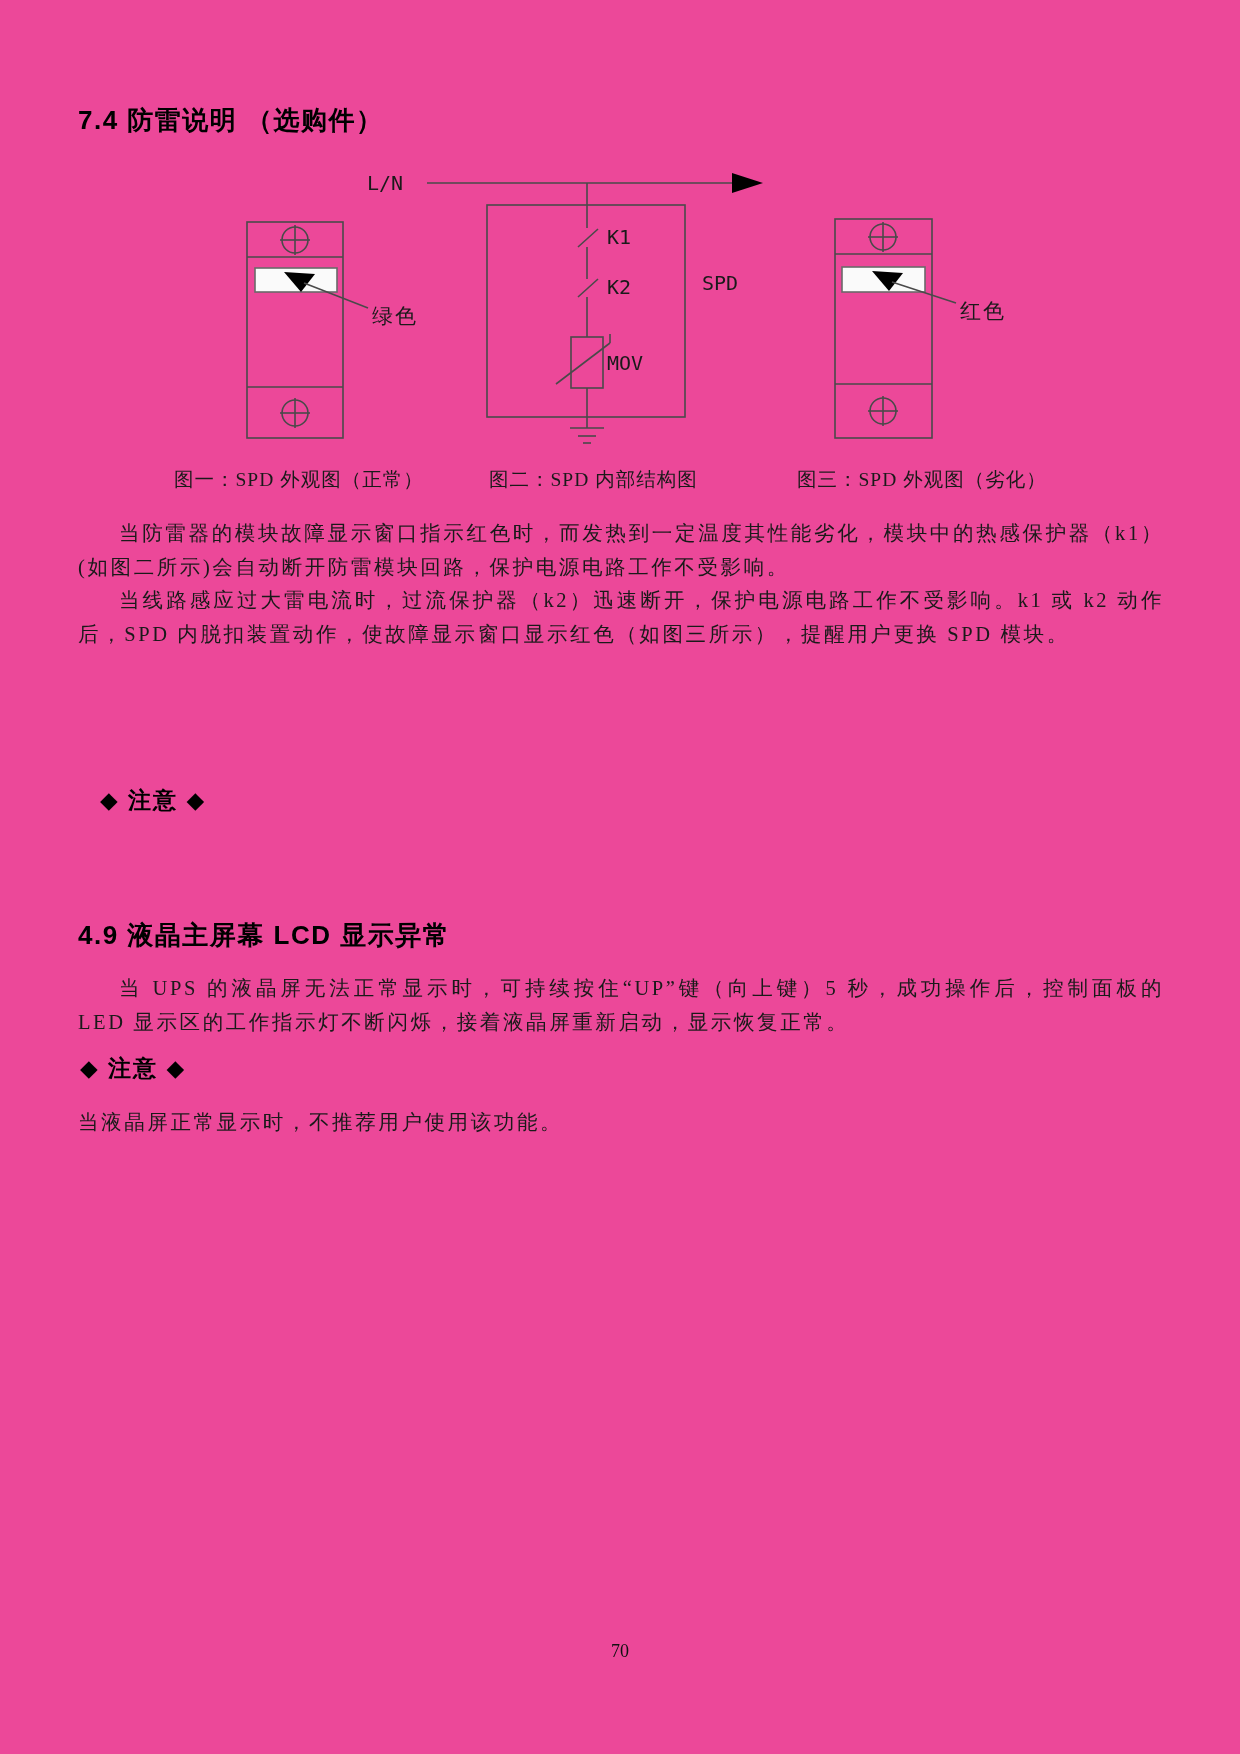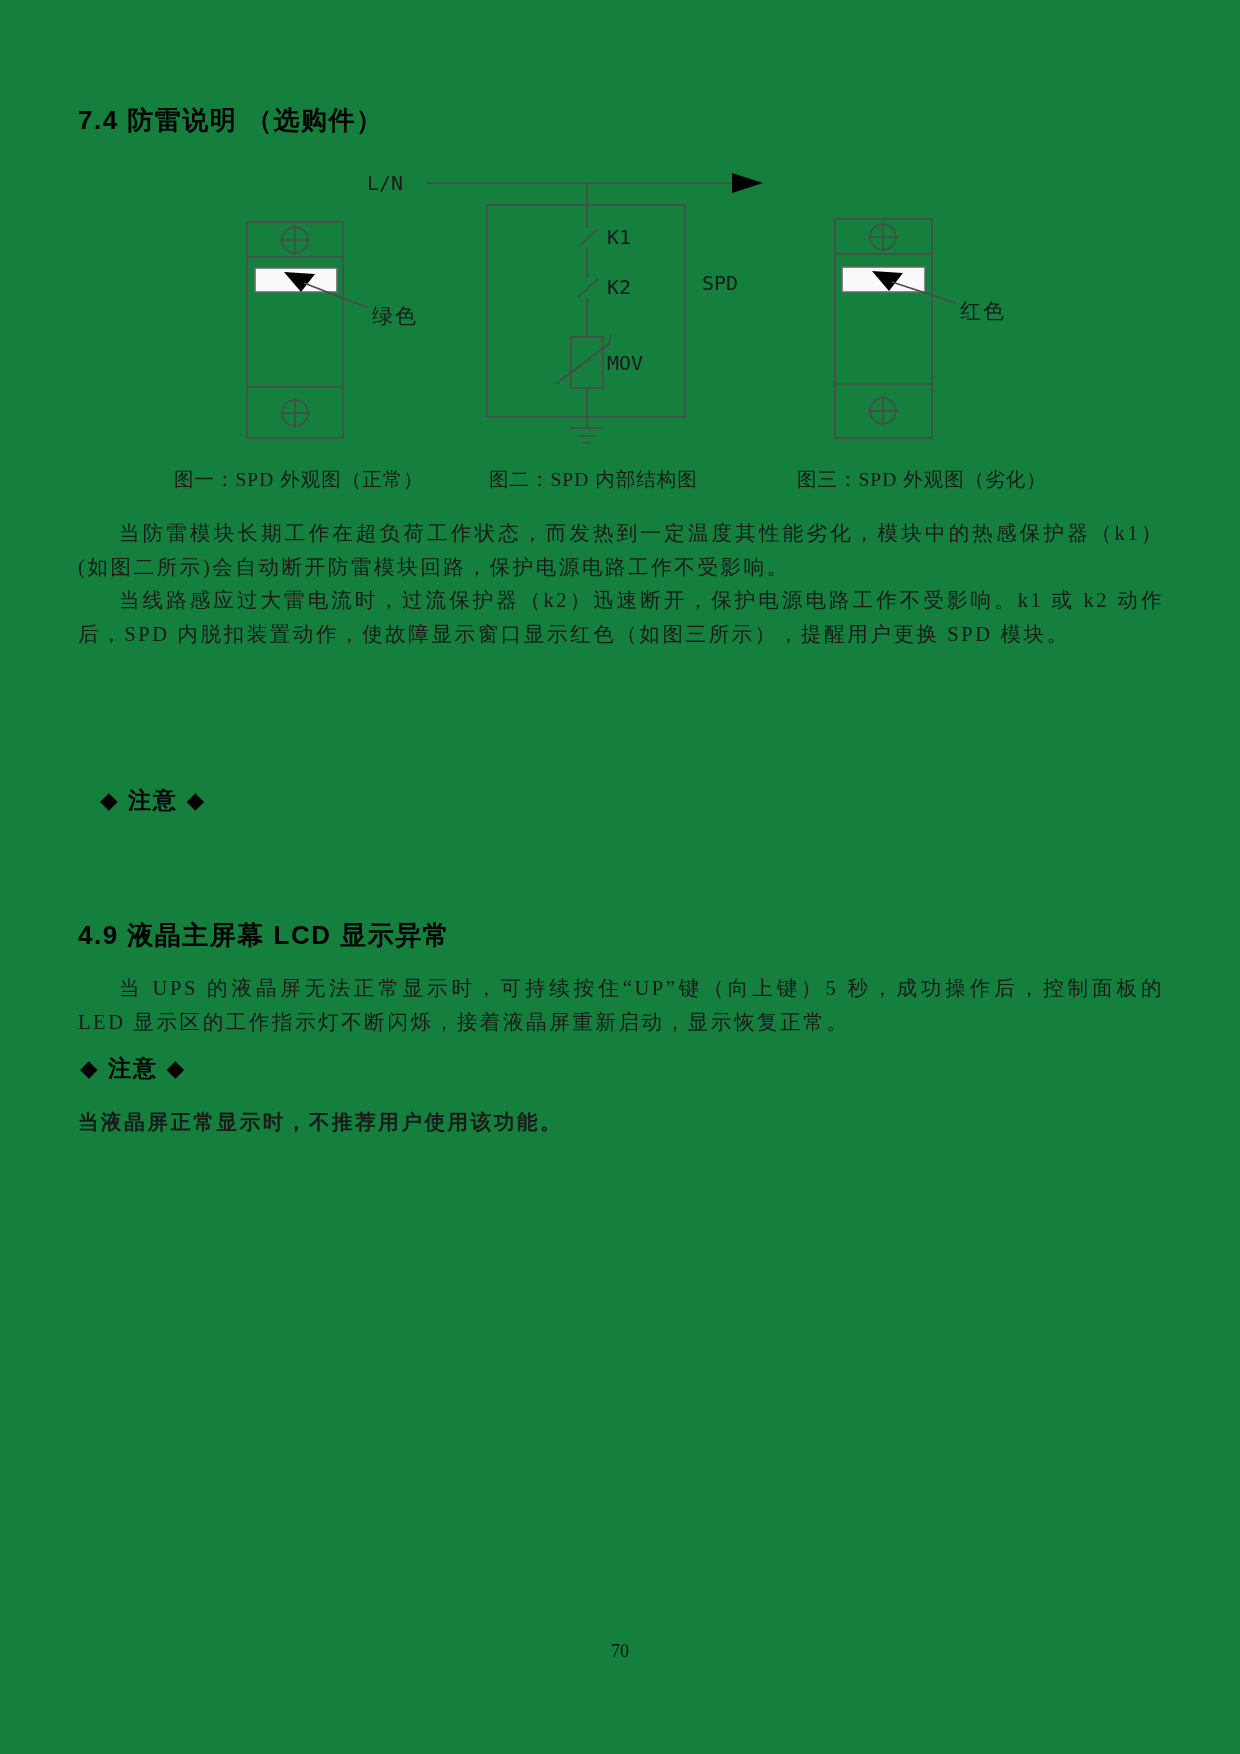--- a/index.html
+++ b/index.html
@@ -1,21 +1,21 @@
 <!DOCTYPE html>
 <html lang="zh"><head>
 <meta charset="utf-8">
 <style>
   html,body { margin:0; padding:0; background:#ffffff; }
   body {
     width:1240px; height:1754px;
     font-family:"Liberation Serif","DejaVu Serif",serif;
     color:#111;
   }
-  .page { position:relative; width:1240px; height:1754px; background:#15803d; overflow:hidden; }
+  .page { position:relative; width:1240px; height:1754px; background:#ec4899; overflow:hidden; }
 
   .h-sec {
     position:absolute;
     font-family:"Liberation Sans","DejaVu Sans",sans-serif;
     font-weight:bold; font-size:26px; color:#000; letter-spacing:1.5px;
     white-space:nowrap;
   }
   .note-h {
     position:absolute;
     font-family:"Liberation Sans","DejaVu Sans",sans-serif;
@@ -134,32 +134,32 @@
         <line x1="883" y1="256" x2="883" y2="286"></line>
       </g>
     </g>
   </svg>
 
   <div class="caption" style="left:174px; top:466px;">图一：SPD 外观图（正常）</div>
   <div class="caption" style="left:489px; top:466px;">图二：SPD 内部结构图</div>
   <div class="caption" style="left:797px; top:466px;">图三：SPD 外观图（劣化）</div>
 
   <div class="body-block" style="top:517px;">
-    <p>当防雷模块长期工作在超负荷工作状态，而发热到一定温度其性能劣化，模块中的热感保护器（k1）(如图二所示)会自动断开防雷模块回路，保护电源电路工作不受影响。</p>
+    <p>当防雷器的模块故障显示窗口指示红色时，而发热到一定温度其性能劣化，模块中的热感保护器（k1）(如图二所示)会自动断开防雷模块回路，保护电源电路工作不受影响。</p>
     <p>当线路感应过大雷电流时，过流保护器（k2）迅速断开，保护电源电路工作不受影响。k1 或 k2 动作后，SPD 内脱扣装置动作，使故障显示窗口显示红色（如图三所示），提醒用户更换 SPD 模块。</p>
   </div>
 
   <div class="note-h" style="left:100px; top:785px;">◆ 注意 ◆</div>
 
   <div class="h-sec" style="left:78px; top:918px;">4.9 液晶主屏幕 LCD 显示异常</div>
 
   <div class="body-block" style="top:972px;">
     <p>当 UPS 的液晶屏无法正常显示时，可持续按住“UP”键（向上键）5 秒，成功操作后，控制面板的 LED 显示区的工作指示灯不断闪烁，接着液晶屏重新启动，显示恢复正常。</p>
   </div>
 
   <div class="note-h" style="left:80px; top:1053px;">◆ 注意 ◆</div>
-  <div class="body-block" style="top:1106px;font-weight:bold;">
+  <div class="body-block" style="top:1106px;">
     <p class="no-indent">当液晶屏正常显示时，不推荐用户使用该功能。</p>
   </div>
 
   <div class="page-num">70</div>
 
 </div>
 
 </body></html>

